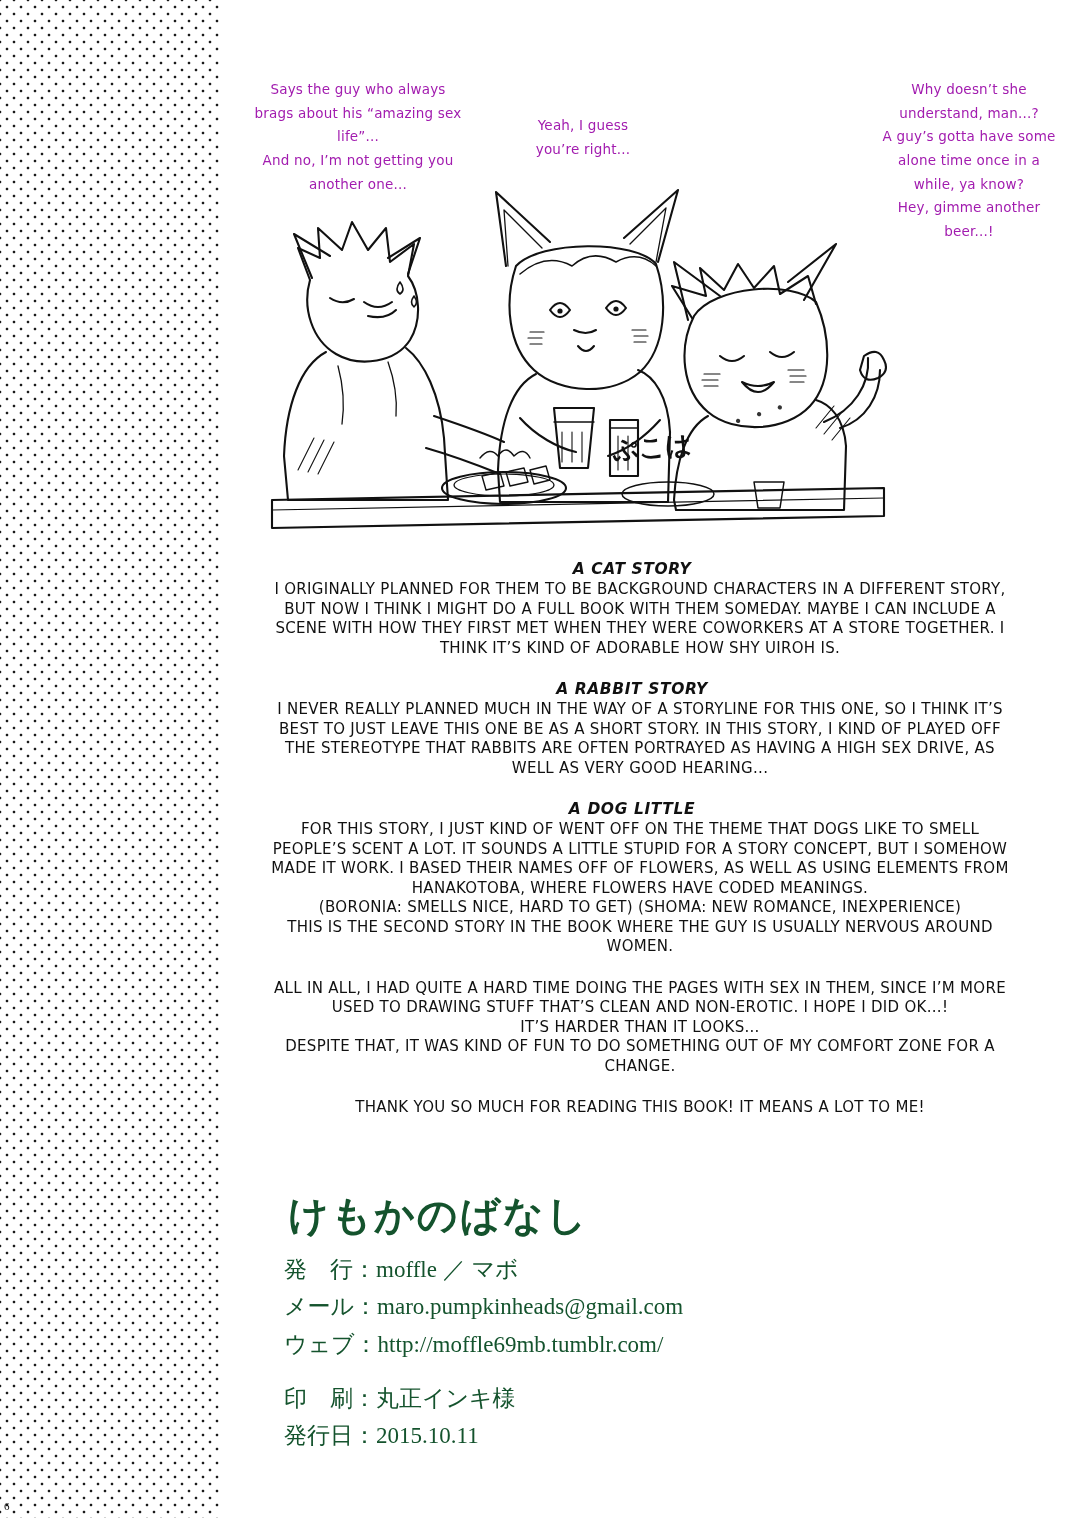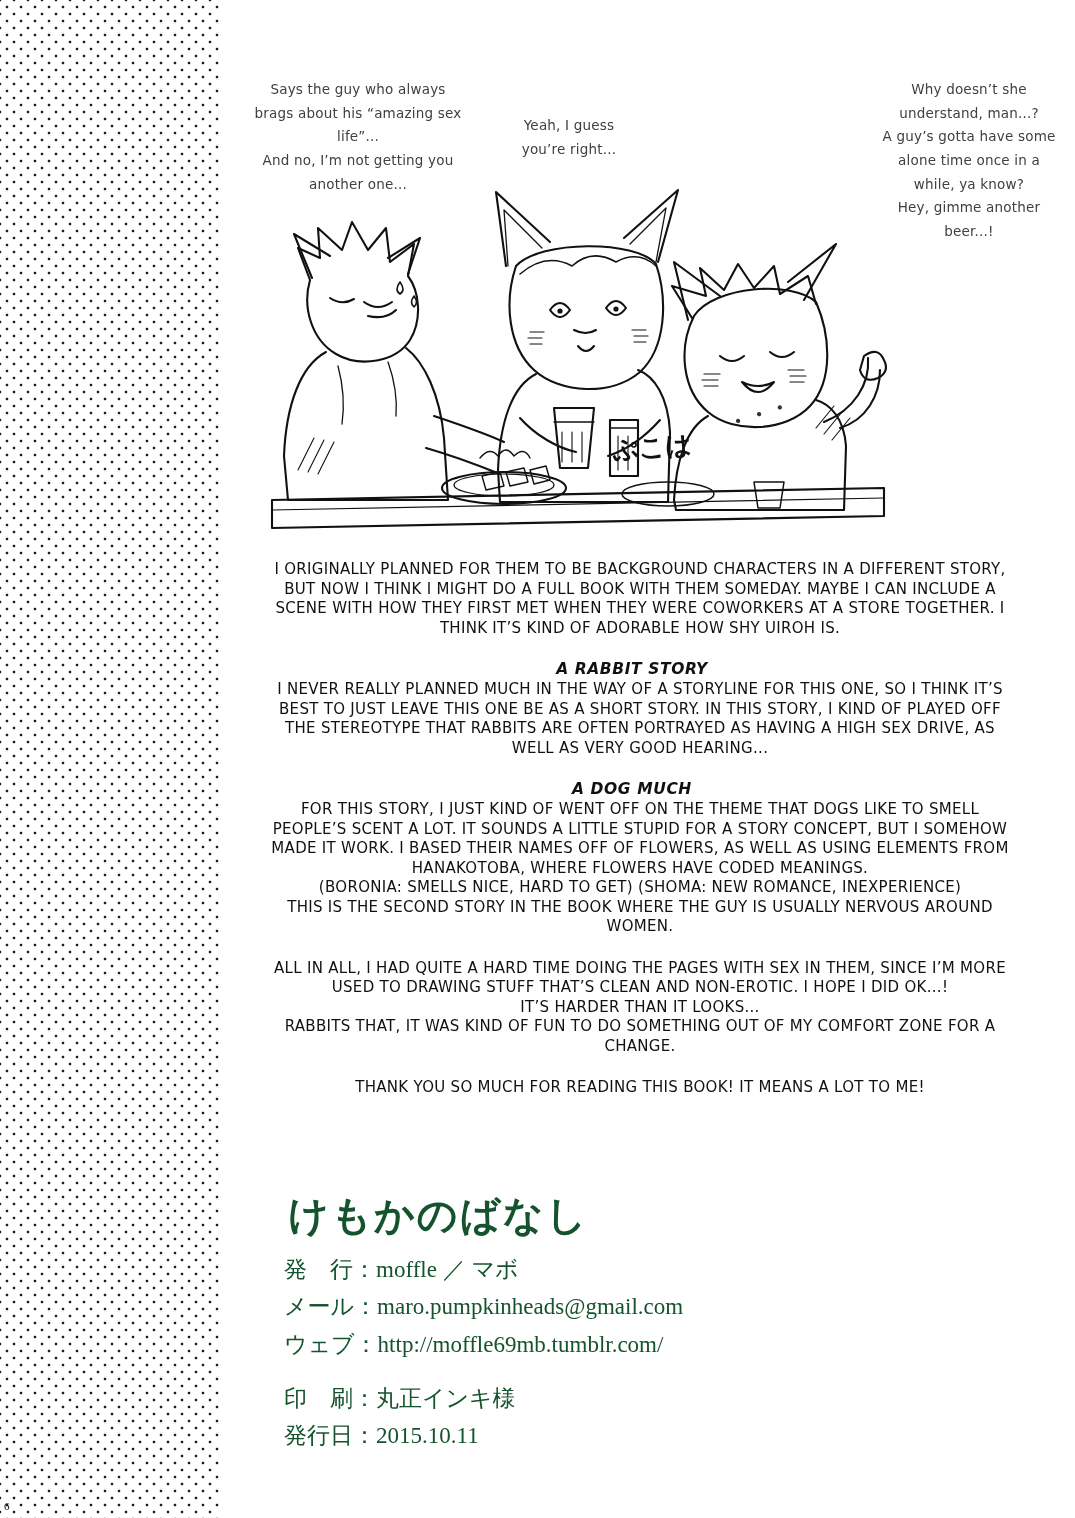--- a/index.html
+++ b/index.html
@@ -24,26 +24,26 @@
     position:absolute; left:4px; bottom:6px;
     font-size:11px; color:#111; font-family:"Liberation Serif", serif;
   }
 
   
   .hand {
     position:absolute;
     font-family:"DejaVu Sans", sans-serif;
     font-size:13.5px;
     line-height:1.75;
-    color:#404040;
+    color:#a21caf;
     text-align:center;
     letter-spacing:0.2px;
   }
   #bubble-left  { left:252px; top:78px;  width:212px; }
-  #bubble-mid   { left:504px; top:114px; width:130px; }
+  #bubble-mid   { left:518px; top:114px; width:130px; }
   #bubble-right { left:876px; top:78px;  width:186px; }
 
   
   #artwork {
     position:absolute; left:268px; top:170px; width:620px; height:360px;
   }
   #artwork svg { display:block; }
 
   .sfx {
     position:absolute;
@@ -244,33 +244,34 @@
 
     <path d="M486 312 L490 338 L512 338 L516 312 Z" stroke-width="1.5"></path>
   </g>
 </svg>
 </div>
 <div class="sfx" id="sfx-1">ぷこは</div>
 <div class="sfx" id="sfx-2">・・・</div>
 
 <div id="afterword">
 
+  <div class="sec-title">A CAT STORY</div>
   <p class="body">I ORIGINALLY PLANNED FOR THEM TO BE BACKGROUND CHARACTERS IN A DIFFERENT STORY, BUT NOW I THINK I MIGHT DO A FULL BOOK WITH THEM SOMEDAY. MAYBE I CAN INCLUDE A SCENE WITH HOW THEY FIRST MET WHEN THEY WERE COWORKERS AT A STORE TOGETHER. I THINK IT’S KIND OF ADORABLE HOW SHY UIROH IS.</p>
 
   <div class="sec-title">A RABBIT STORY</div>
   <p class="body">I NEVER REALLY PLANNED MUCH IN THE WAY OF A STORYLINE FOR THIS ONE, SO I THINK IT’S BEST TO JUST LEAVE THIS ONE BE AS A SHORT STORY. IN THIS STORY, I KIND OF PLAYED OFF THE STEREOTYPE THAT RABBITS ARE OFTEN PORTRAYED AS HAVING A HIGH SEX DRIVE, AS WELL AS VERY GOOD HEARING...</p>
 
-  <div class="sec-title">A DOG MUCH</div>
+  <div class="sec-title">A DOG LITTLE</div>
   <p class="body" style="white-space:pre-line;">FOR THIS STORY, I JUST KIND OF WENT OFF ON THE THEME THAT DOGS LIKE TO SMELL PEOPLE’S SCENT A LOT. IT SOUNDS A LITTLE STUPID FOR A STORY CONCEPT, BUT I SOMEHOW MADE IT WORK. I BASED THEIR NAMES OFF OF FLOWERS, AS WELL AS USING ELEMENTS FROM HANAKOTOBA, WHERE FLOWERS HAVE CODED MEANINGS.
 (BORONIA: SMELLS NICE, HARD TO GET) (SHOMA: NEW ROMANCE, INEXPERIENCE)
 THIS IS THE SECOND STORY IN THE BOOK WHERE THE GUY IS USUALLY NERVOUS AROUND WOMEN.</p>
 
   <p class="body" style="white-space:pre-line;">ALL IN ALL, I HAD QUITE A HARD TIME DOING THE PAGES WITH SEX IN THEM, SINCE I’M MORE USED TO DRAWING STUFF THAT’S CLEAN AND NON-EROTIC. I HOPE I DID OK...!
 IT’S HARDER THAN IT LOOKS...
-RABBITS THAT, IT WAS KIND OF FUN TO DO SOMETHING OUT OF MY COMFORT ZONE FOR A CHANGE.</p>
+DESPITE THAT, IT WAS KIND OF FUN TO DO SOMETHING OUT OF MY COMFORT ZONE FOR A CHANGE.</p>
   <p class="body">THANK YOU SO MUCH FOR READING THIS BOOK! IT MEANS A LOT TO ME!</p>
 </div>
 
 <div id="colophon">
   <div class="logo">けもかのばなし</div>
   <div class="line">発　行：moffle ／ マボ</div>
   <div class="line">メール：maro.pumpkinheads@gmail.com</div>
   <div class="line">ウェブ：http://moffle69mb.tumblr.com/</div>
   <div class="gap"></div>
   <div class="line">印　刷：丸正インキ様</div>

